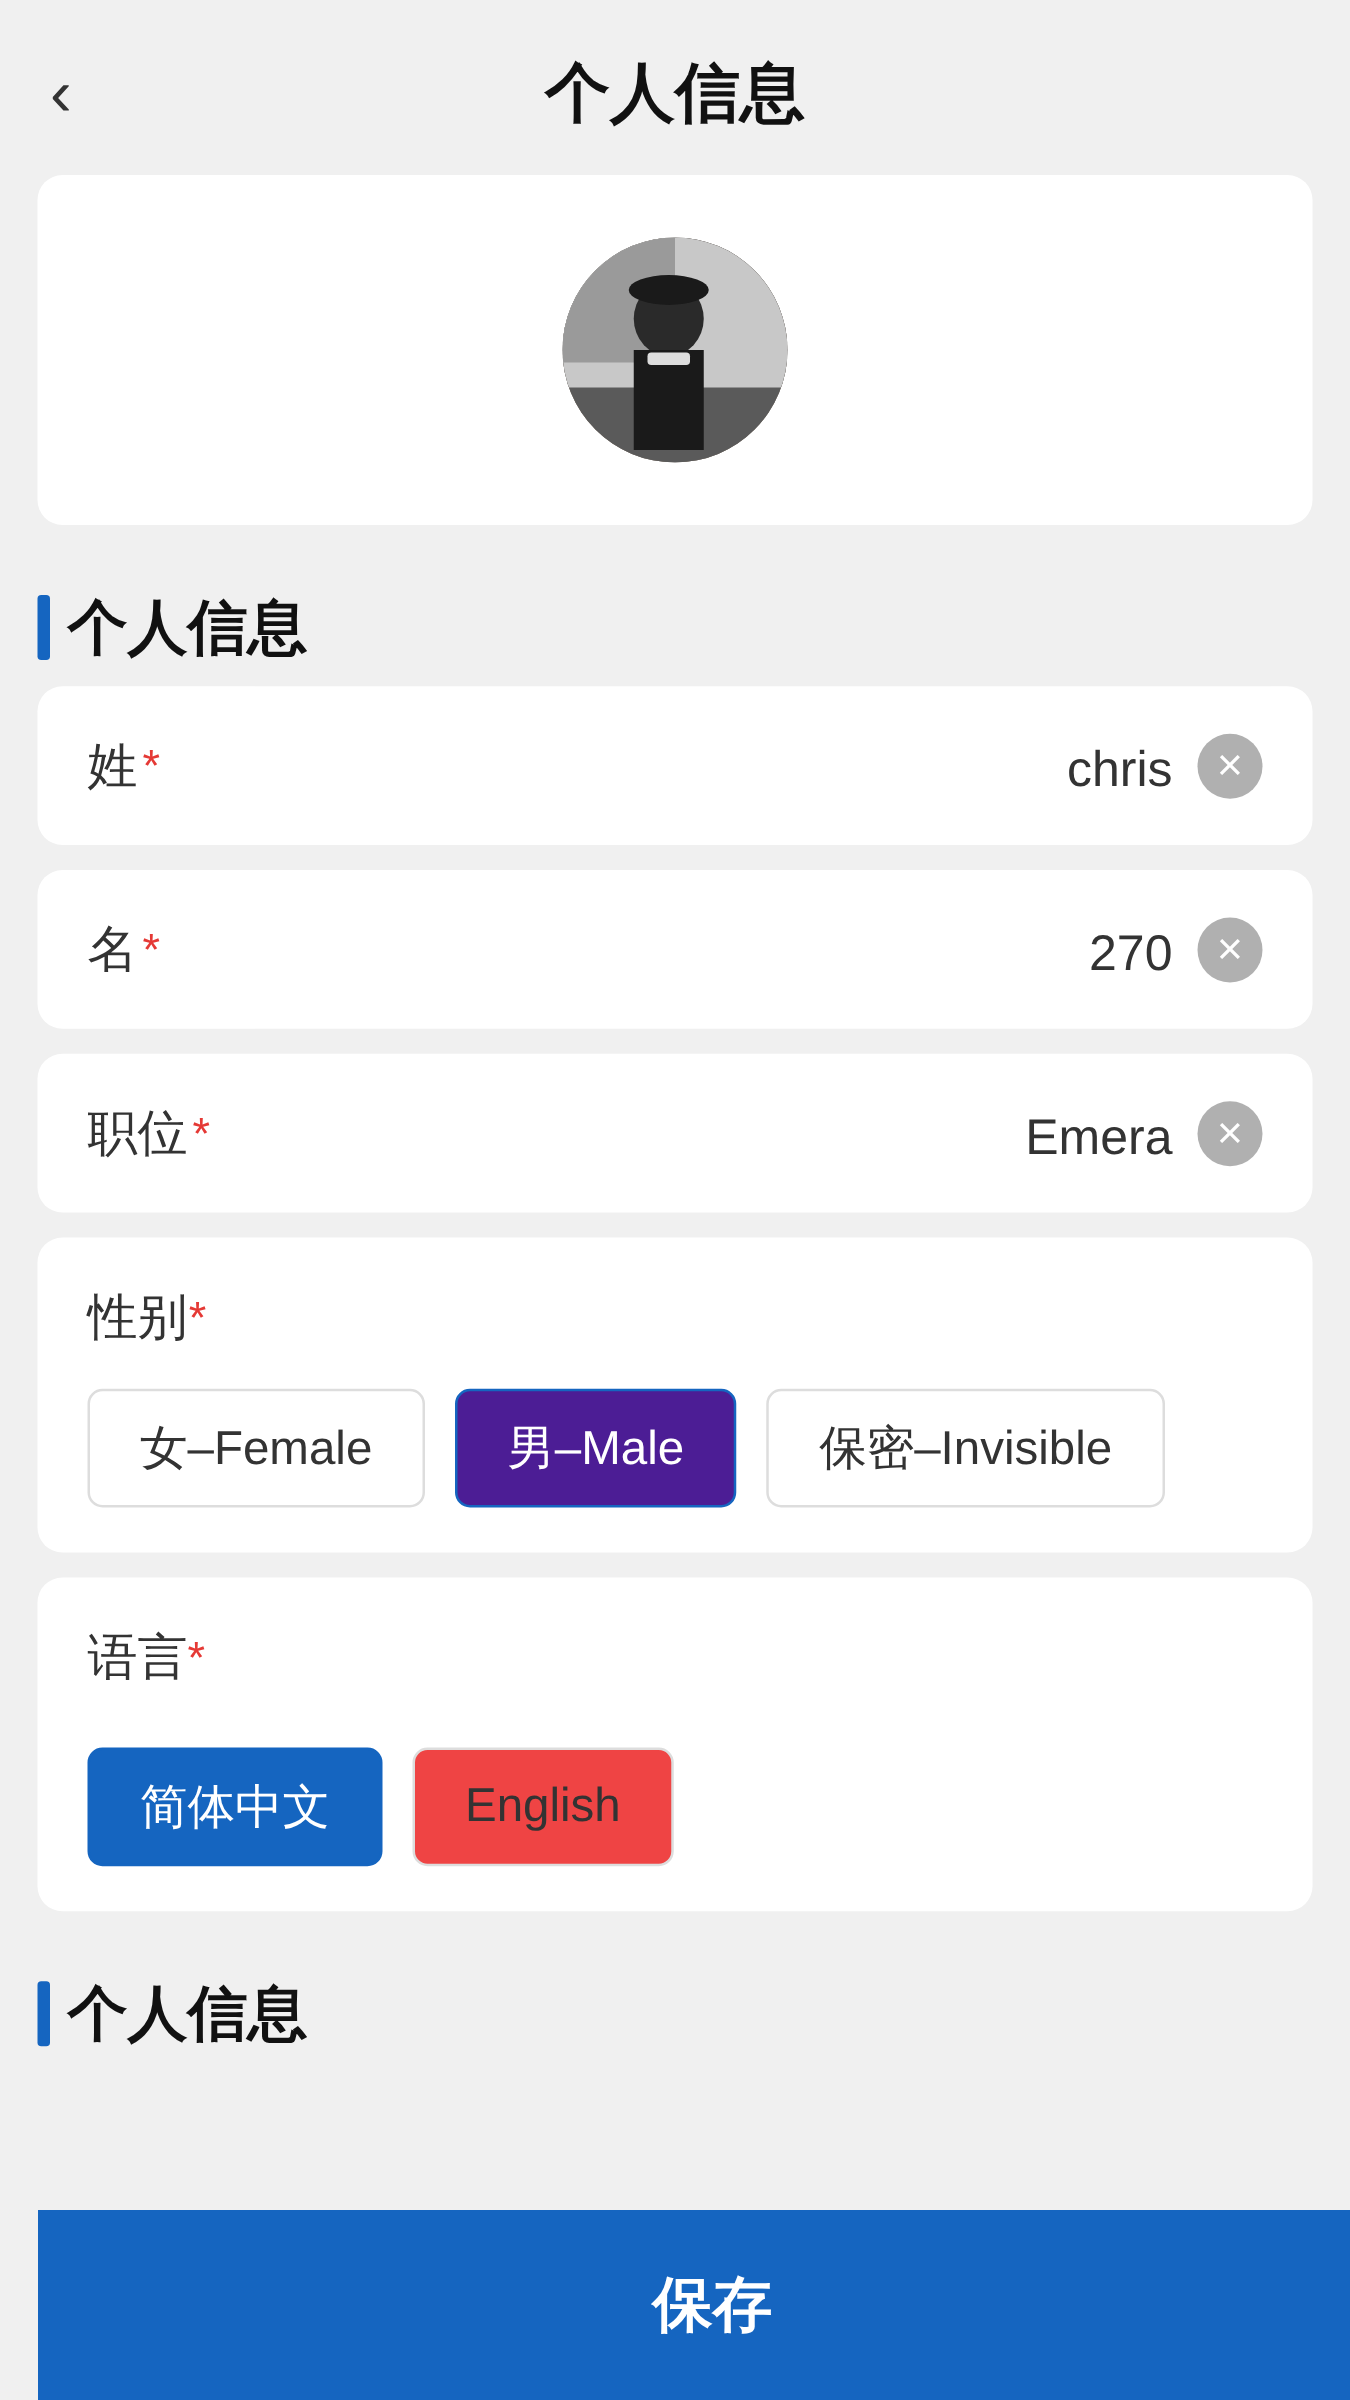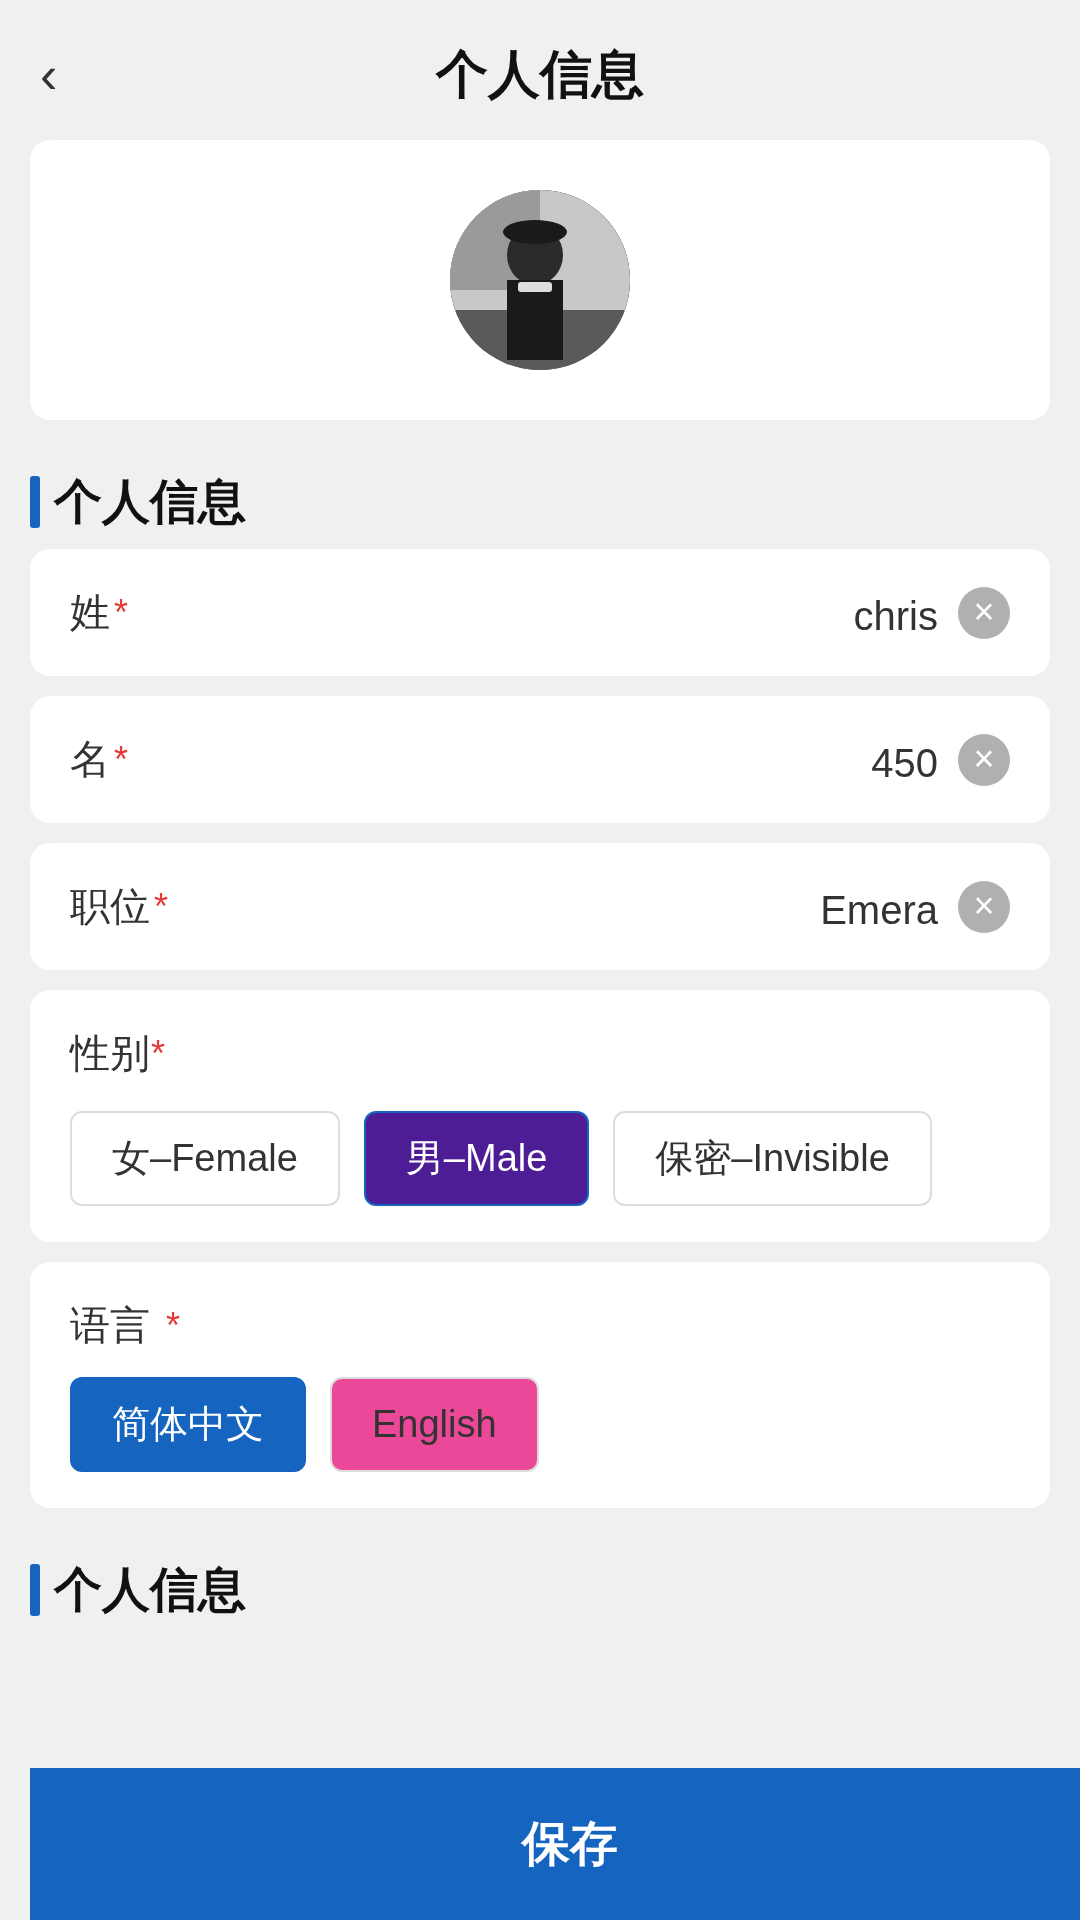--- a/index.html
+++ b/index.html
@@ -182,37 +182,37 @@
       background: #fff;
       border-radius: 20px;
       padding: 36px 40px;
     }
 
     .language-label {
       font-size: 40px;
       color: #333;
       display: flex;
       align-items: center;
-      gap: 16px;
-      margin-bottom: 24px;
+      gap: 0;
+      margin-bottom: 45px;
     }
 
     .language-options {
       display: flex;
       gap: 24px;
       flex-wrap: wrap;
     }
 
     .language-option {
       padding: 20px 40px;
       border-radius: 12px;
       font-size: 38px;
       cursor: pointer;
       border: 2px solid #ddd;
-      background: #ec4899;
+      background: #ef4444;
       color: #333;
     }
 
     .language-option.active {
       background: #1565c0;
       color: #fff;
       border-color: #1565c0;
       font-family: Liberation Serif, serif;
     }
 
@@ -283,21 +283,21 @@
     <div class="clear-btn"></div>
   </div>
 </div>
 
 <div class="field-card">
   <div class="field-label">
     <span>名</span>
       <span class="required-star">*</span>
   </div>
   <div class="field-value-area">
-    <span class="field-value">450</span>
+    <span class="field-value">270</span>
     <div class="clear-btn"></div>
   </div>
 </div>
 
 <div class="field-card">
   <div class="field-label">
     <span>职位</span>
       <span class="required-star">*</span>
   </div>
   <div class="field-value-area">

